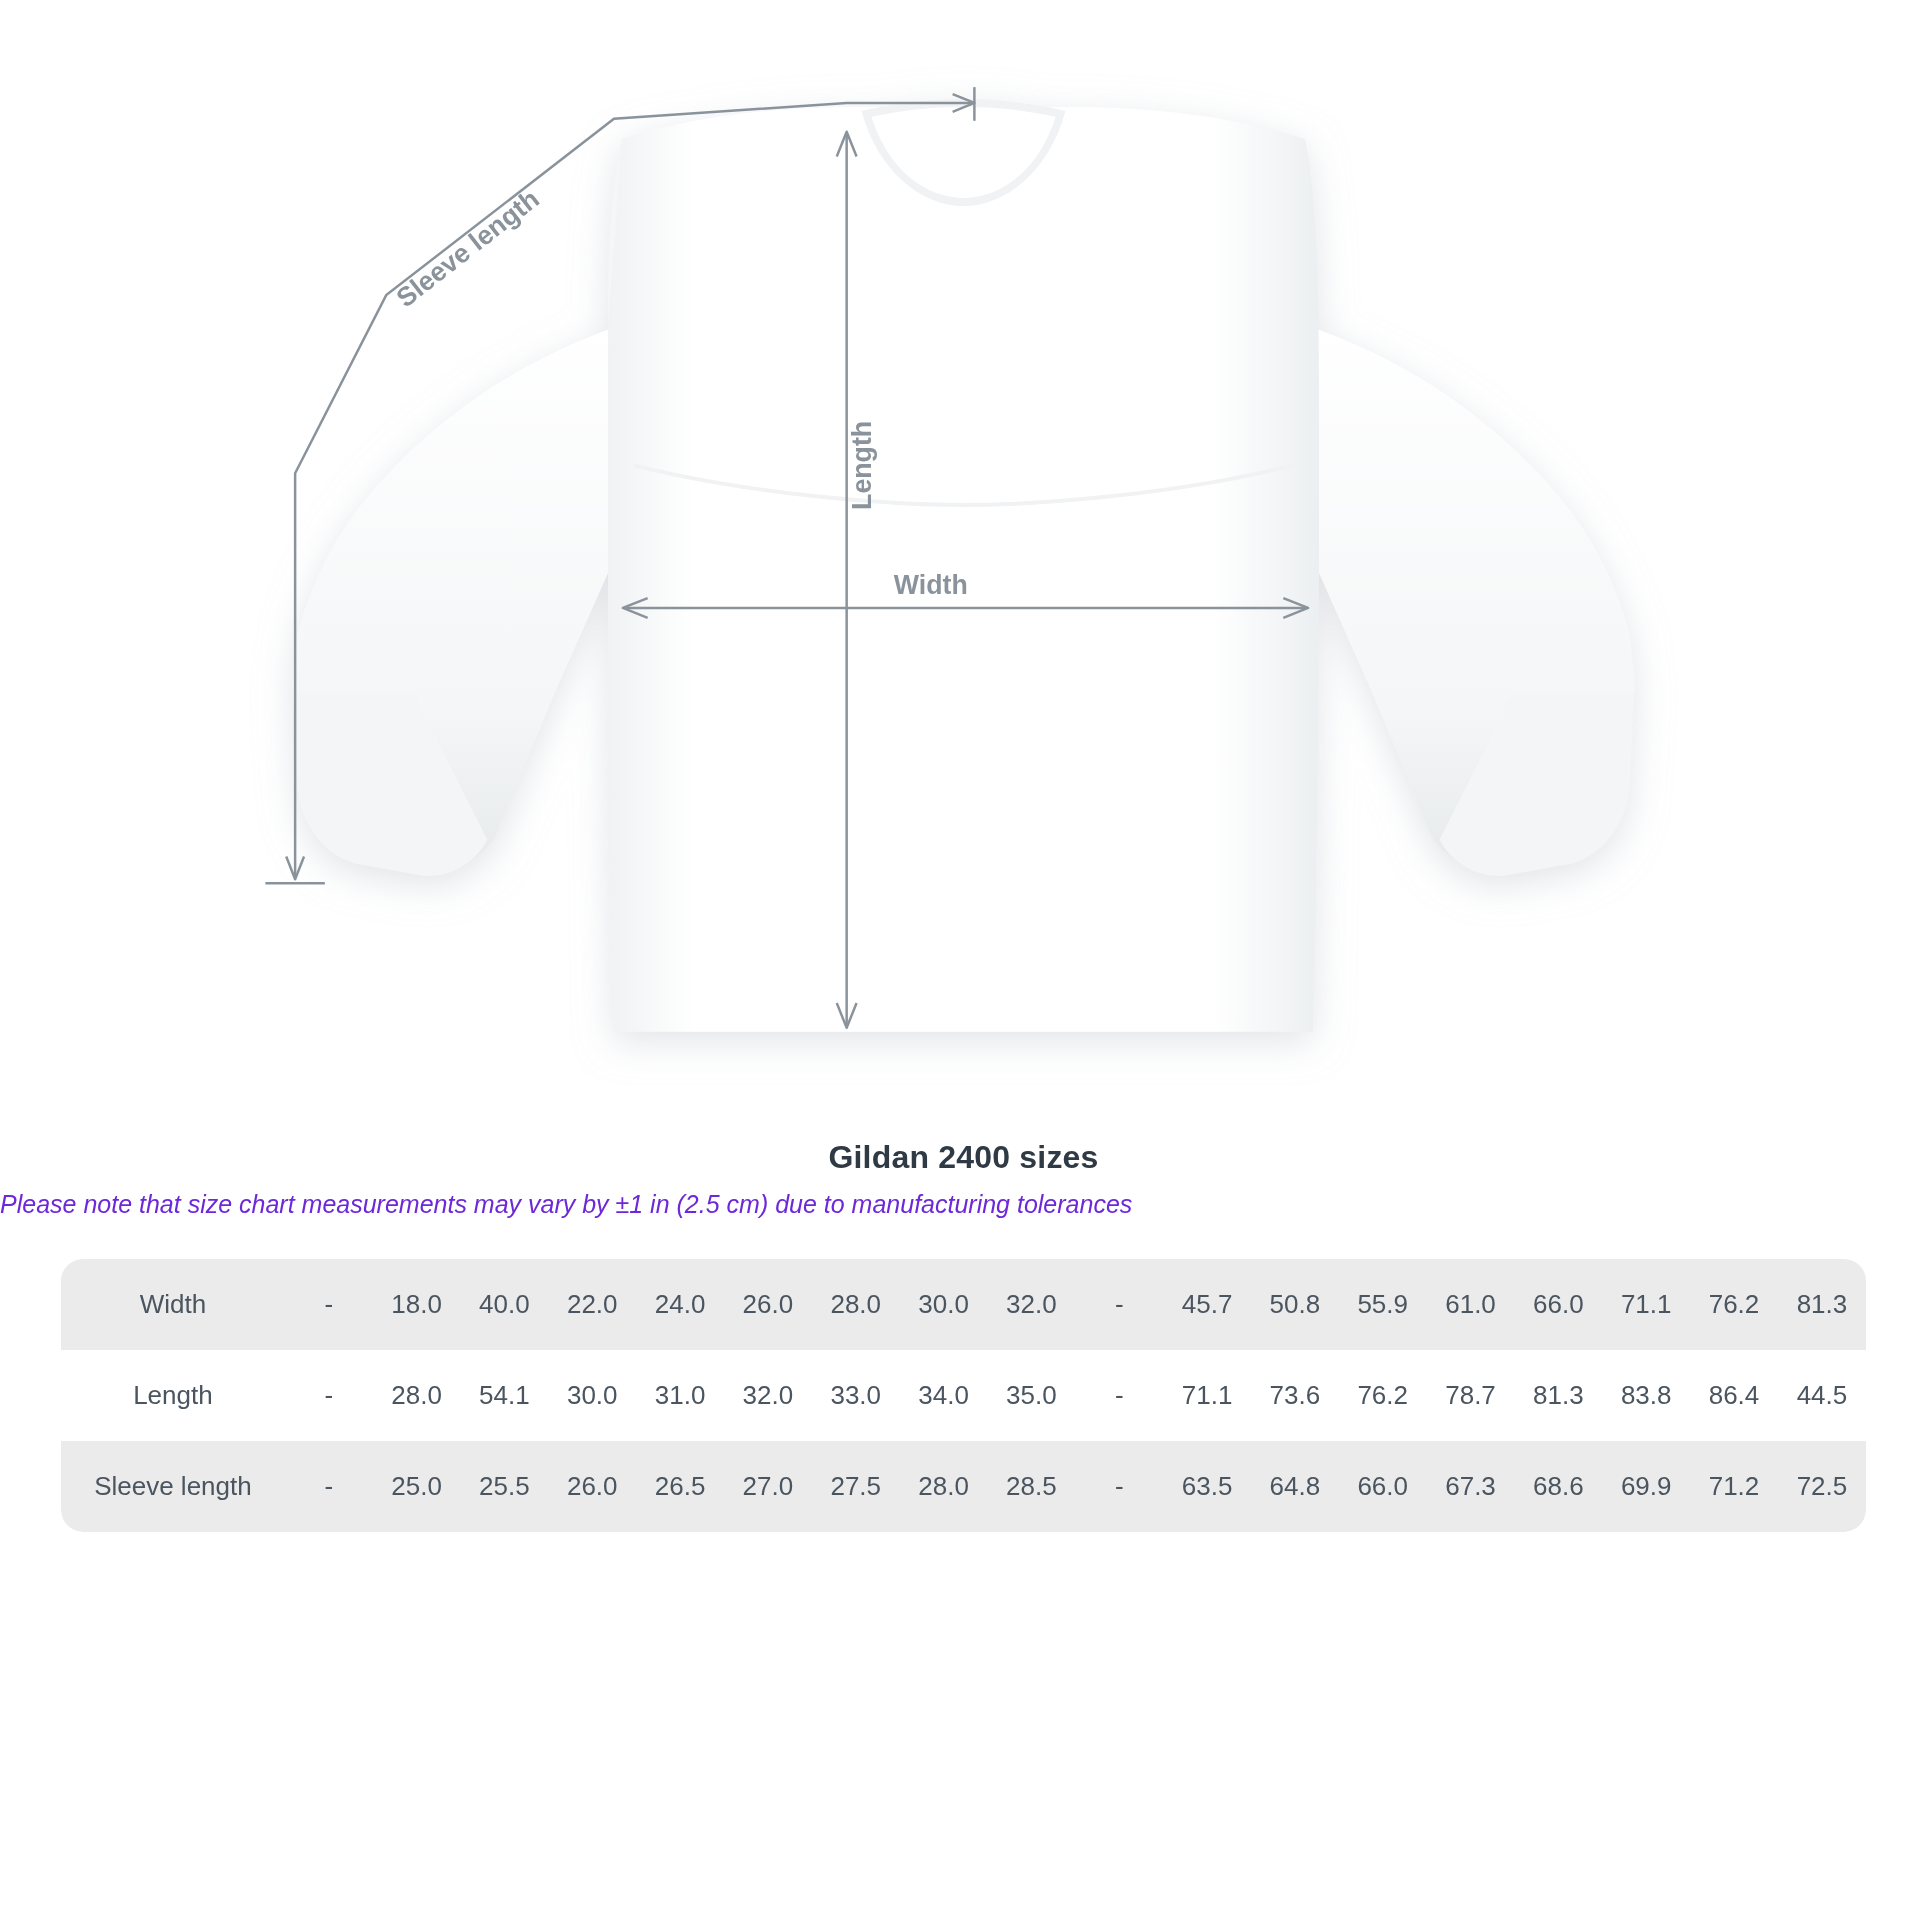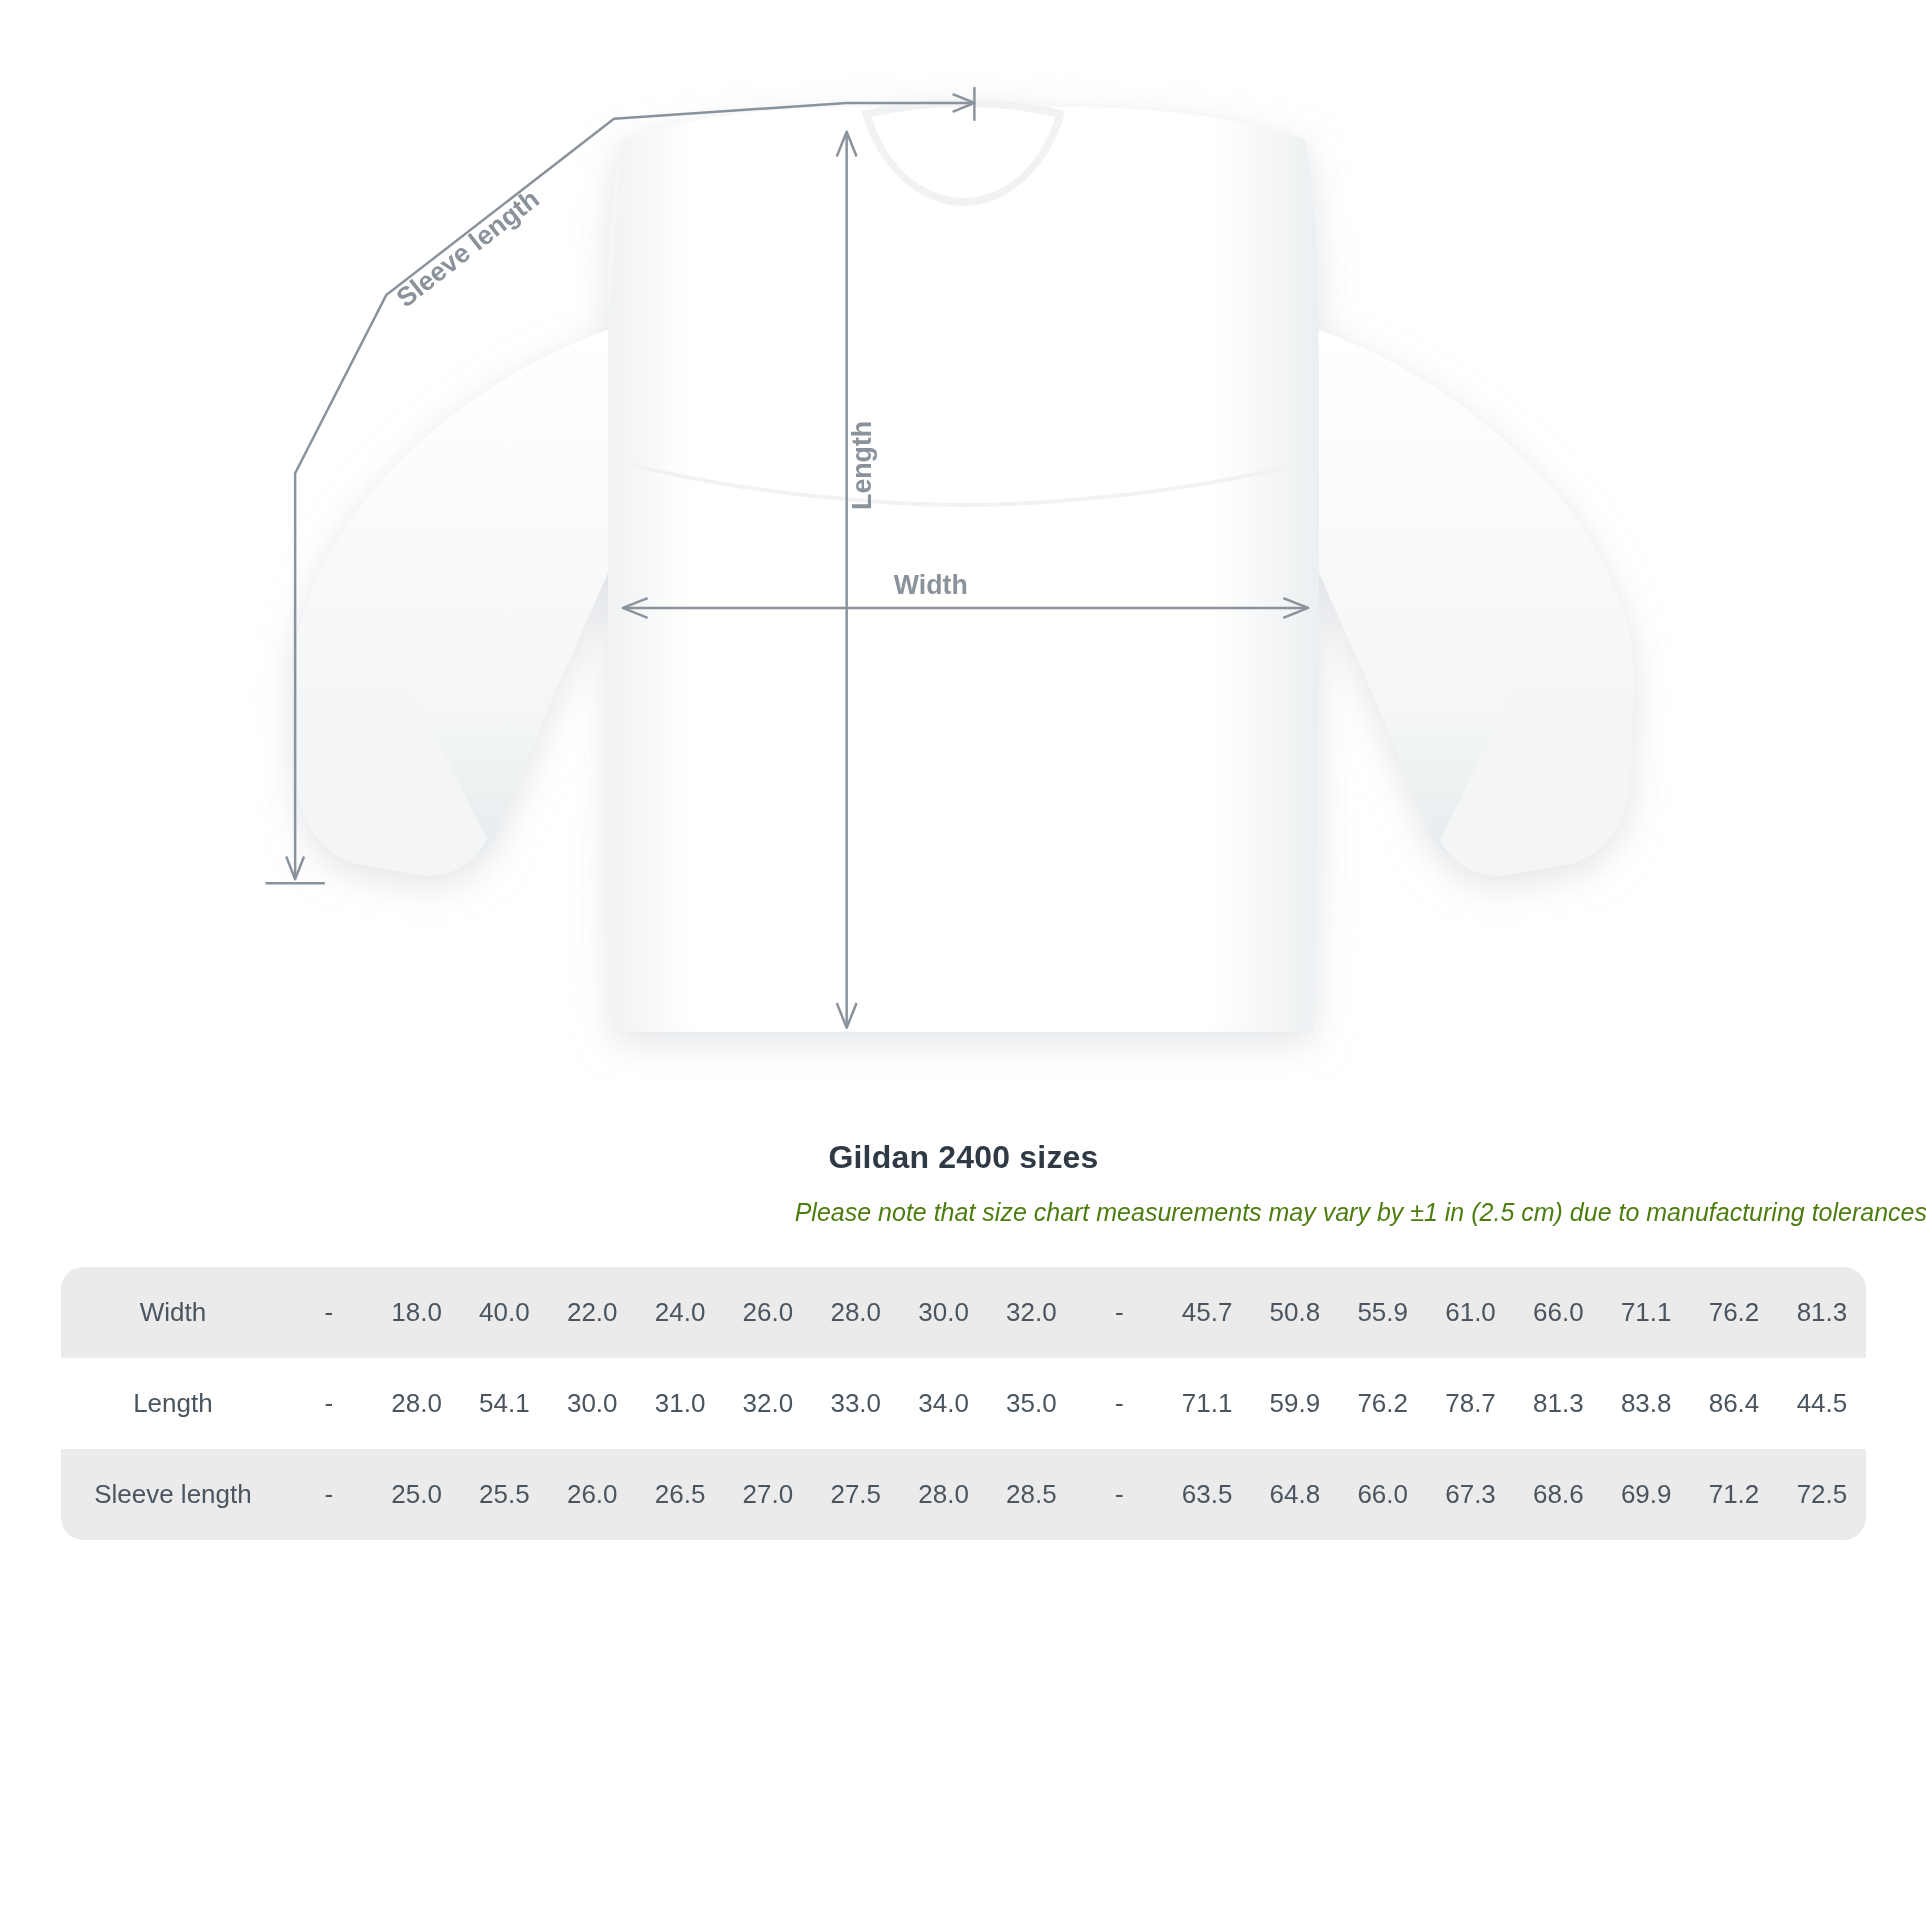--- a/index.html
+++ b/index.html
@@ -35,25 +35,25 @@
   
   .chart-title {
     text-align: center;
     font-size: 32px;
     font-weight: bold;
     color: #2f3a45;
     margin-top: 30px;
     letter-spacing: 0.2px;
   }
   .chart-subtitle {
-    text-align: right;
+    text-align: left;
     font-size: 25px;
     font-style: italic;
-    color: #4d7c0f;
-    margin-top: 22px;
+    color: #6d28d9;
+    margin-top: 14px;
   }
 
   
   .table-wrap {
     margin: 40px 61px 0 61px;
     border-radius: 22px;
     overflow: hidden;
     background: #ffffff;
   }
   table.size-table {
@@ -230,21 +230,21 @@
           <td>28.0</td>
           <td>54.1</td>
           <td>30.0</td>
           <td>31.0</td>
           <td>32.0</td>
           <td>33.0</td>
           <td>34.0</td>
           <td>35.0</td>
           <td>-</td>
           <td>71.1</td>
-          <td>59.9</td>
+          <td>73.6</td>
           <td>76.2</td>
           <td>78.7</td>
           <td>81.3</td>
           <td>83.8</td>
           <td>86.4</td>
           <td>44.5</td>
         </tr>
 
         <tr class="row-alt">
           <td class="row-label bl">Sleeve length</td>

